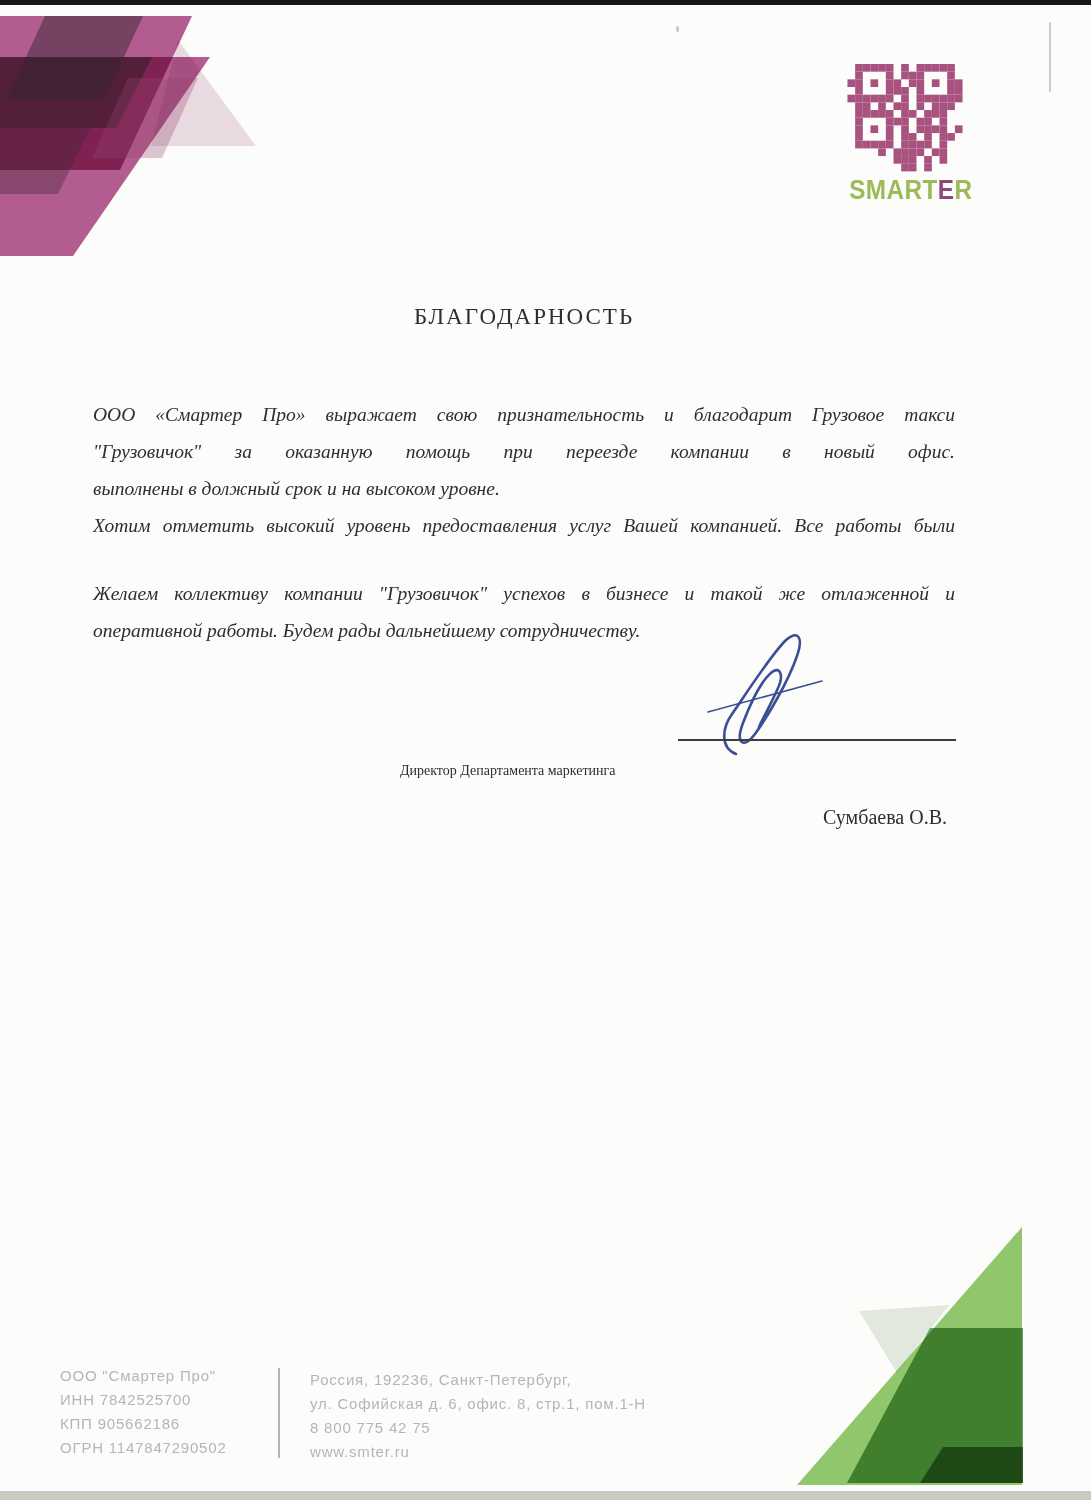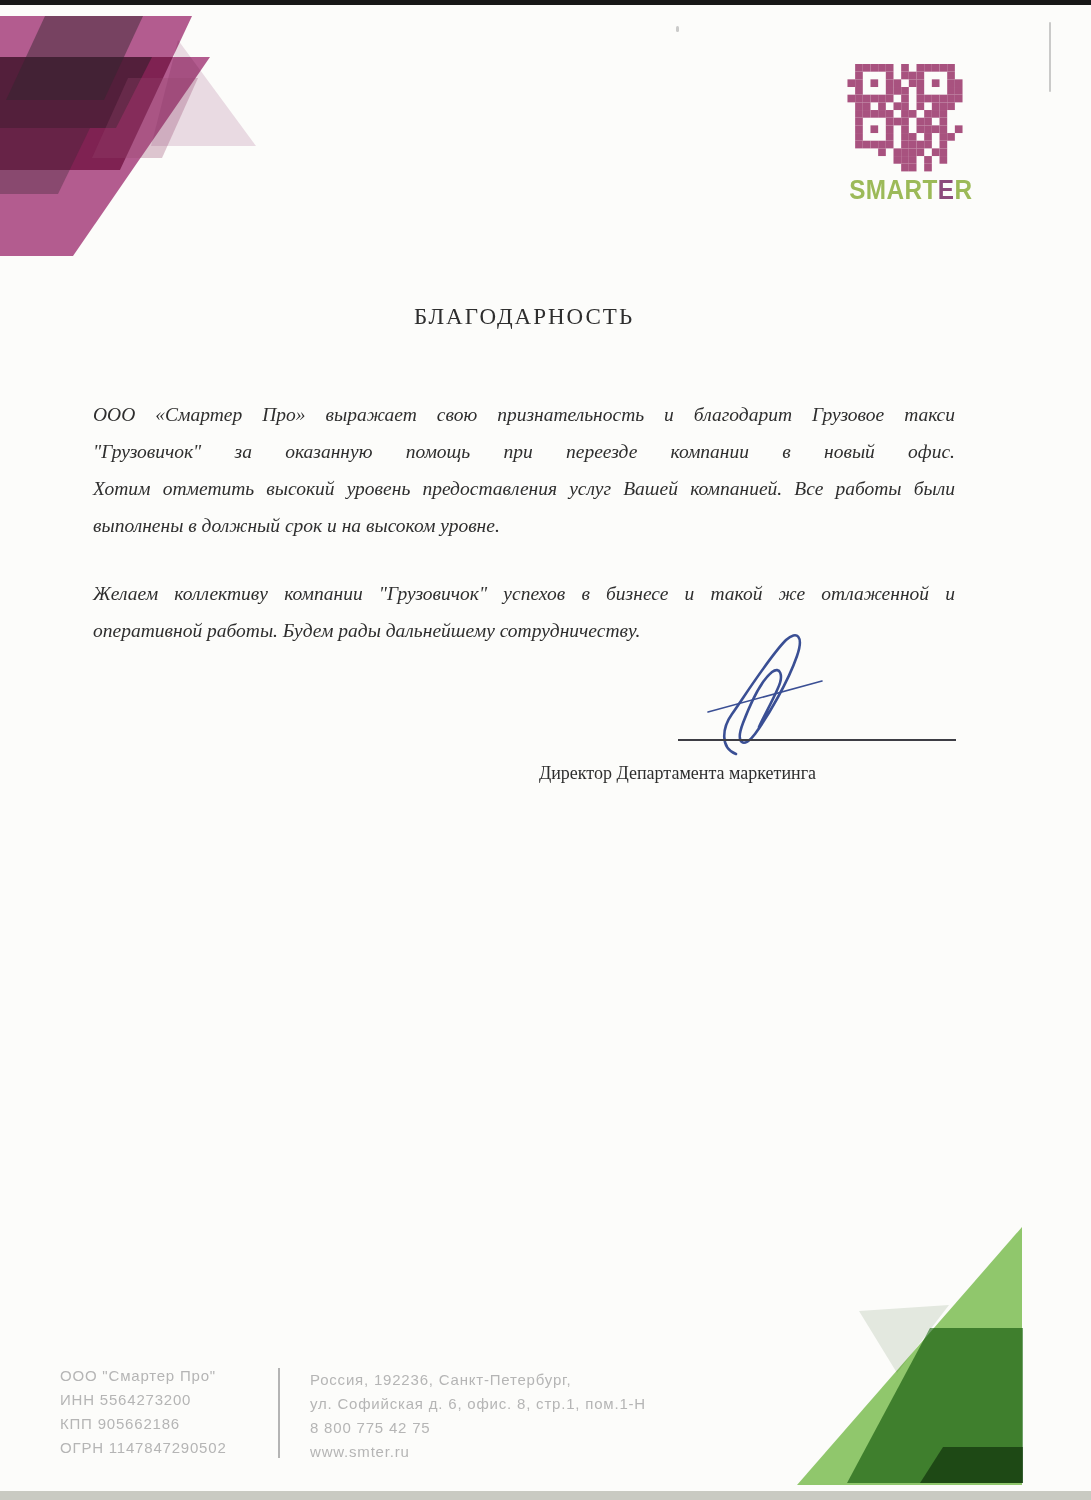--- a/index.html
+++ b/index.html
@@ -38,21 +38,21 @@
   .brand .p{color:var(--brand-purple,#8c4a7c);}
   
   .title{position:absolute;left:93px;top:304px;width:862px;text-align:center;font-size:23px;font-weight:400;letter-spacing:2px;margin:0;}
   .body-block{position:absolute;left:93px;top:396px;width:862px;font-size:19.5px;line-height:37px;}
   .line{text-align:justify;text-align-last:justify;white-space:normal;font-style:italic;}
   .line.plain{text-align:left;text-align-last:left;}
   .para2{margin-top:31px;}
   
   .sig-scrawl{position:absolute;left:700px;top:628px;}
   .sig-rule{position:absolute;left:678px;top:739px;width:278px;height:2px;background:#3d3d44;}
-  .sig-role{position:absolute;left:400px;top:763px;width:555px;text-align:center;font-size:18px;}
+  .sig-role{position:absolute;left:400px;top:763px;width:555px;text-align:left;font-size:14px;}
   .sig-name{position:absolute;left:400px;top:806px;width:547px;text-align:right;font-size:20px;}
   
   .footer{position:absolute;left:0;top:1364px;width:100%;font-family:"Liberation Sans",sans-serif;
     font-size:15px;line-height:24px;letter-spacing:.8px;color:var(--footer-gray,#b5b5b5);}
   .footer-left{position:absolute;left:60px;top:0;}
   .footer-right{position:absolute;left:310px;top:4px;}
   .footer-divider{position:absolute;left:278px;top:4px;width:2px;height:90px;background:#9c9c9c;opacity:.75;}
 </style>
 </head>
 <body>
@@ -200,42 +200,43 @@
       </svg>
     <div class="brand"><span class="g">SMART</span><span class="p">E</span><span class="g">R</span></div>
   </div>
 
   <h1 class="title">БЛАГОДАРНОСТЬ</h1>
 
   <div class="body-block">
     <div class="para1">
       <div class="line">ООО «Смартер Про» выражает свою признательность и благодарит Грузовое такси</div>
       <div class="line">"Грузовичок" за оказанную помощь при переезде компании в новый офис.</div>
+      <div class="line plain">выполнены в должный срок и на высоком уровне.</div>
       <div class="line">Хотим отметить высокий уровень предоставления услуг Вашей компанией. Все работы были</div>
-      <div class="line plain">выполнены в должный срок и на высоком уровне.</div>
     </div>
     <div class="para2">
       <div class="line">Желаем коллективу компании "Грузовичок" успехов в бизнесе и такой же отлаженной и</div>
       <div class="line plain">оперативной работы. Будем рады дальнейшему сотрудничеству.</div>
     </div>
   </div>
 
   <svg class="sig-scrawl" width="140" height="130" viewBox="0 0 140 130">
     <path d="M 36,126 C 20,120 22,100 32,86 C 46,66 70,28 86,12 C 97,2 104,8 97,28
              C 88,54 68,88 55,106 C 44,121 35,116 43,95 C 51,74 62,52 72,44
              C 80,38 84,47 78,60 C 72,74 63,90 59,99" fill="none" stroke="#3a4f94" stroke-width="2.6" stroke-linecap="round"></path>
     <path d="M 8,84 L 122,53" fill="none" stroke="#3a4f94" stroke-width="1.6" stroke-linecap="round"></path>
   </svg>
   <div class="sig-rule"></div>
   <div class="sig-role">Директор Департамента маркетинга</div>
+  <div class="sig-name">Сумбаева О.В.</div>
 
   <div class="footer">
     <div class="footer-left">
       <div>ООО "Смартер Про"</div>
-      <div>ИНН 5564273200</div>
+      <div>ИНН 7842525700</div>
       <div>КПП 905662186</div>
       <div>ОГРН 1147847290502</div>
     </div>
     <div class="footer-divider"></div>
     <div class="footer-right">
       <div>Россия, 192236, Санкт-Петербург,</div>
       <div>ул. Софийская д. 6, офис. 8, стр.1, пом.1-Н</div>
       <div>8 800 775 42 75</div>
       <div>www.smter.ru</div>
     </div>

